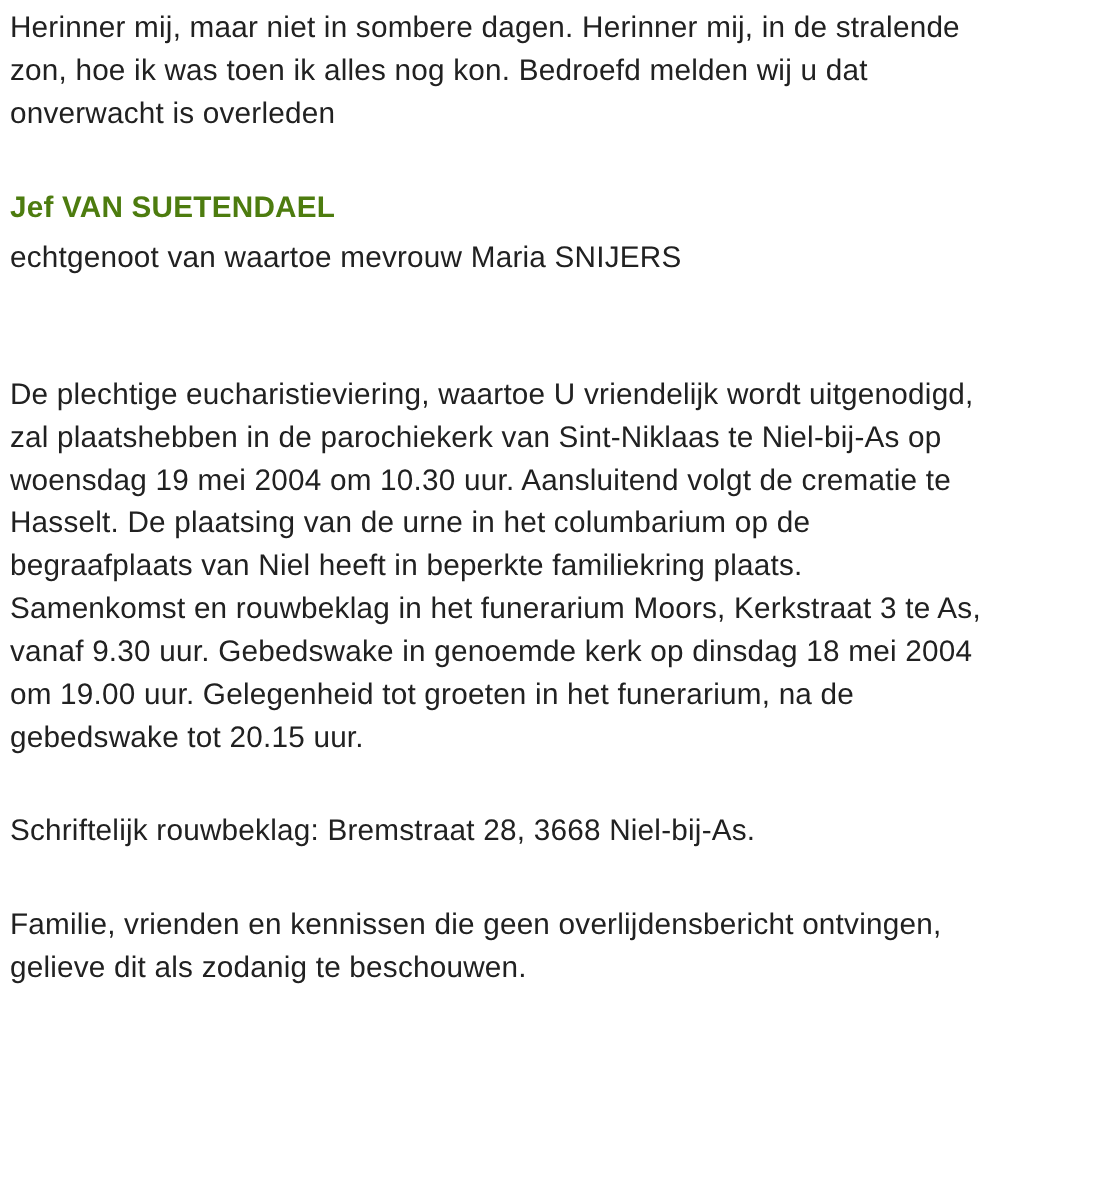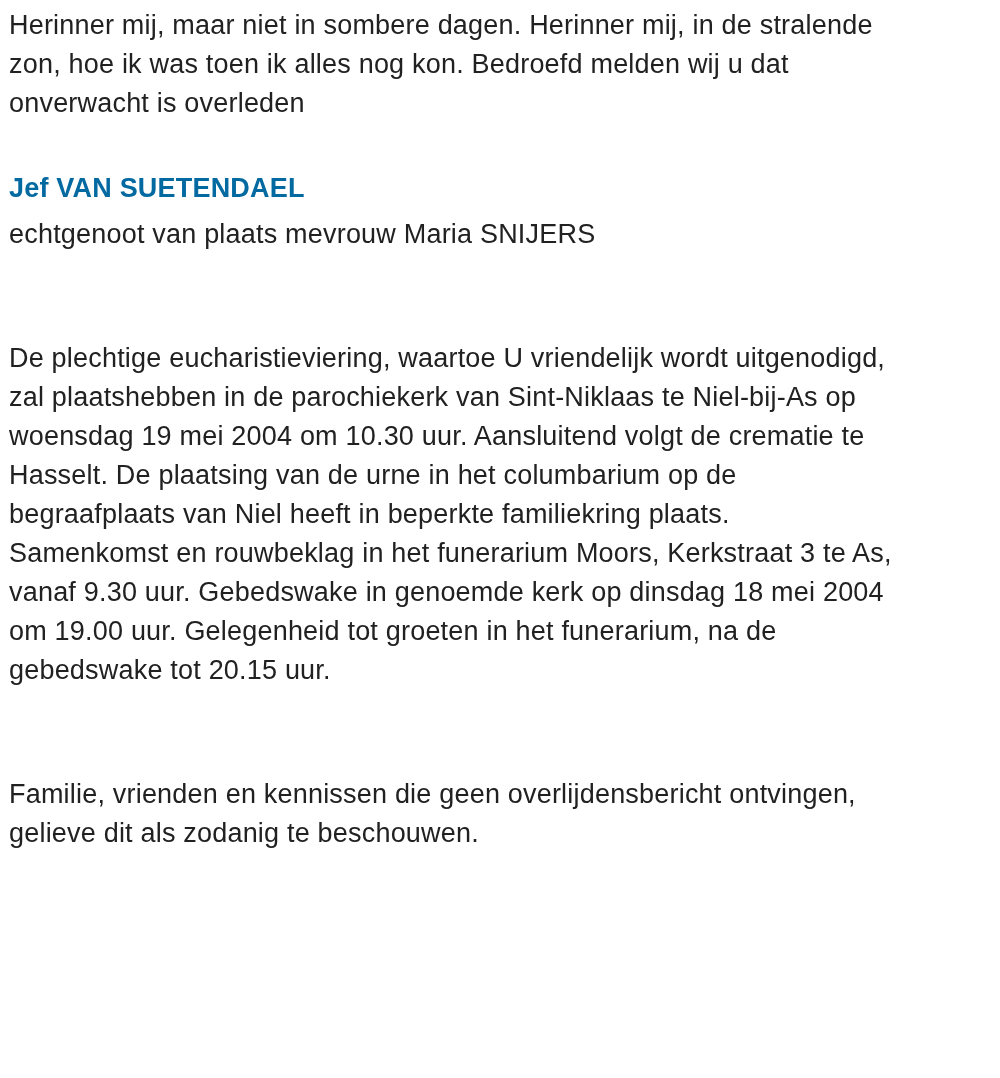--- a/index.html
+++ b/index.html
@@ -20,58 +20,59 @@
     margin: 0 0 7px 0;
     font-size: 27px;
     line-height: 39px;
     font-weight: 400;
     color: #212121;
     letter-spacing: 0.2px;
     white-space: pre-line; 
   }
   .para.bold {
     font-weight: 700;
-    color: #0369a1;
+    color: #4d7c0f;
   }
   .blank-line {
     height: 39px;
   }
 </style>
 </head>
 <body>
 
 <div class="document">
 
   <p class="para">Herinner mij, maar niet in sombere dagen. Herinner mij, in de stralende
 zon, hoe ik was toen ik alles nog kon. Bedroefd melden wij u dat
 onverwacht is overleden</p>
 
   <div class="blank-line"></div>
 
 
   <p class="para bold">Jef VAN SUETENDAEL</p>
 
-  <p class="para">echtgenoot van plaats mevrouw Maria SNIJERS</p>
+  <p class="para">echtgenoot van waartoe mevrouw Maria SNIJERS</p>
 
   <div class="blank-line"></div>
 
 
   <div class="blank-line"></div>
 
   <p class="para">De plechtige eucharistieviering, waartoe U vriendelijk wordt uitgenodigd,
 zal plaatshebben in de parochiekerk van Sint-Niklaas te Niel-bij-As op
 woensdag 19 mei 2004 om 10.30 uur. Aansluitend volgt de crematie te
 Hasselt. De plaatsing van de urne in het columbarium op de
 begraafplaats van Niel heeft in beperkte familiekring plaats.
 Samenkomst en rouwbeklag in het funerarium Moors, Kerkstraat 3 te As,
 vanaf 9.30 uur. Gebedswake in genoemde kerk op dinsdag 18 mei 2004
 om 19.00 uur. Gelegenheid tot groeten in het funerarium, na de
 gebedswake tot 20.15 uur.</p>
 
   <div class="blank-line"></div>
 
+  <p class="para">Schriftelijk rouwbeklag: Bremstraat 28, 3668 Niel-bij-As.</p>
 
   <div class="blank-line"></div>
 
   <p class="para">Familie, vrienden en kennissen die geen overlijdensbericht ontvingen,
 gelieve dit als zodanig te beschouwen.</p>
 
 </div>
 
 </body></html>

